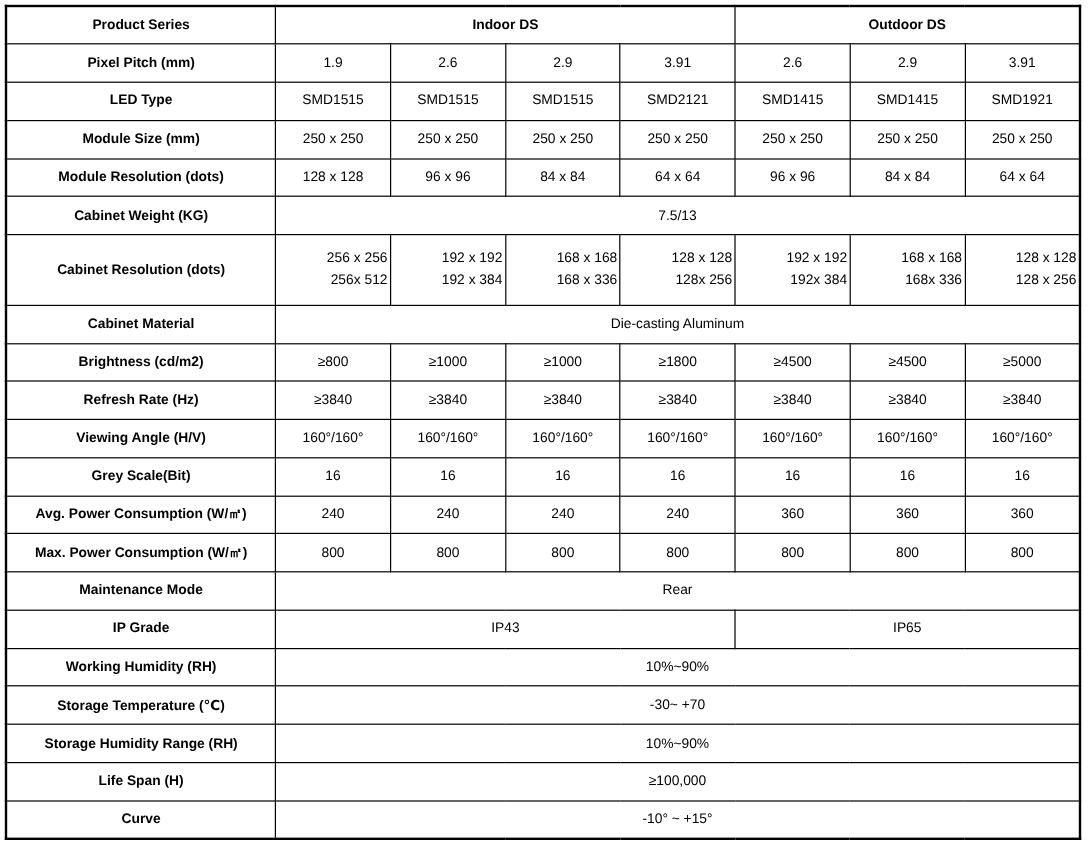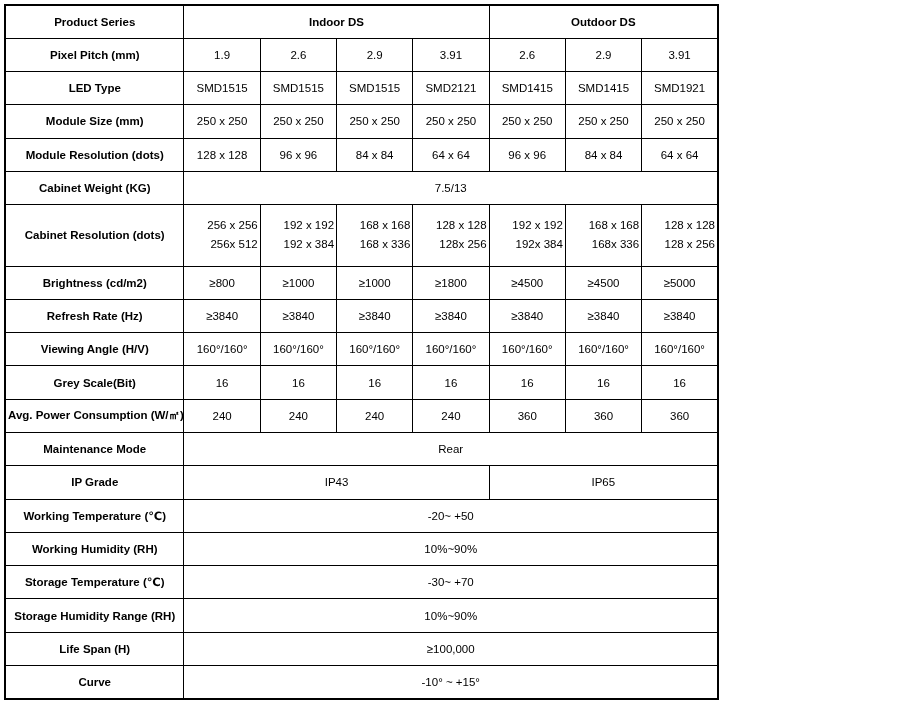--- a/index.html
+++ b/index.html
@@ -11,21 +11,21 @@
     font-family: "Liberation Sans", "DejaVu Sans", sans-serif;
   }
   .table-wrap {
     position: absolute;
     left: 4px;
     top: 4px;
   }
   table.spec {
     border-collapse: collapse;
     table-layout: fixed;
-    width: 715px;
+    width: 897px;
     height: 696px;
     border: 2px solid #000;
     color: #000;
     font-size: 11.5px;
   }
   table.spec th, table.spec td {
     border: 1px solid #000;
     text-align: center;
     vertical-align: middle;
     padding: 0 2px;
@@ -135,20 +135,24 @@
           <td>
             <div class="line">168 x 168</div>
             <div class="line">168x 336</div>
           </td>
           <td>
             <div class="line">128 x 128</div>
             <div class="line">128 x 256</div>
           </td>
         </tr>
         <tr class="row-normal">
+          <th>Cabinet Material</th>
+          <td colspan="7">Die-casting Aluminum</td>
+        </tr>
+        <tr class="row-normal">
           <th>Brightness (cd/m2)</th>
           <td>≥800</td>
           <td>≥1000</td>
           <td>≥1000</td>
           <td>≥1800</td>
           <td>≥4500</td>
           <td>≥4500</td>
           <td>≥5000</td>
         </tr>
         <tr class="row-normal">
@@ -185,31 +189,37 @@
           <th>Avg. Power Consumption (W/㎡)</th>
           <td>240</td>
           <td>240</td>
           <td>240</td>
           <td>240</td>
           <td>360</td>
           <td>360</td>
           <td>360</td>
         </tr>
         <tr class="row-normal">
+          <th>Max. Power Consumption (W/㎡)</th>
+          <td>800</td>
+          <td>800</td>
+          <td>800</td>
+          <td>800</td>
+          <td>800</td>
+          <td>800</td>
+          <td>800</td>
+        </tr>
+        <tr class="row-normal">
           <th>Maintenance Mode</th>
           <td colspan="7">Rear</td>
         </tr>
         <tr class="row-normal">
           <th>IP Grade</th>
           <td colspan="4">IP43</td>
           <td colspan="3">IP65</td>
-        </tr>
-        <tr class="row-normal">
-          <th>Working Temperature (℃)</th>
-          <td colspan="7">-20~ +50</td>
         </tr>
         <tr class="row-normal">
           <th>Working Humidity (RH)</th>
           <td colspan="7">10%~90%</td>
         </tr>
         <tr class="row-normal">
           <th>Storage Temperature (℃)</th>
           <td colspan="7">-30~ +70</td>
         </tr>
         <tr class="row-normal">

